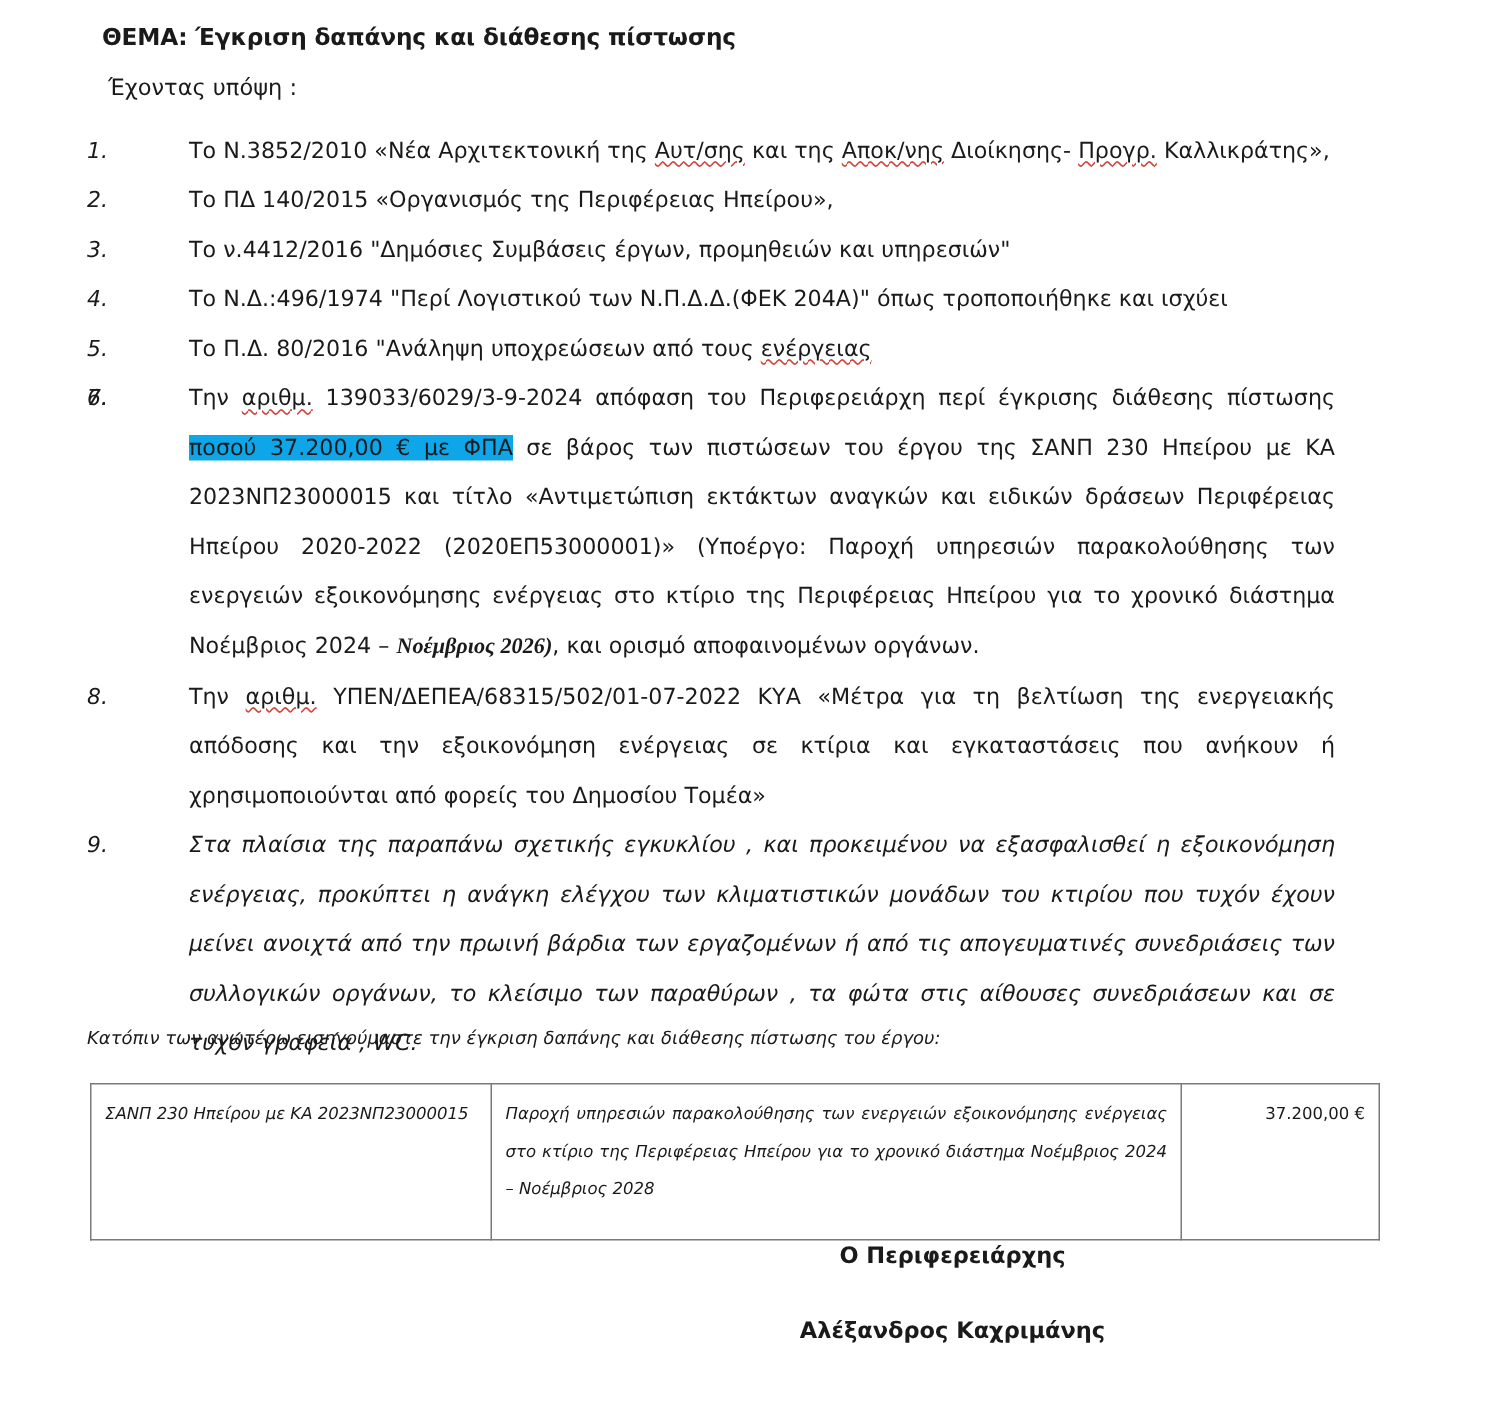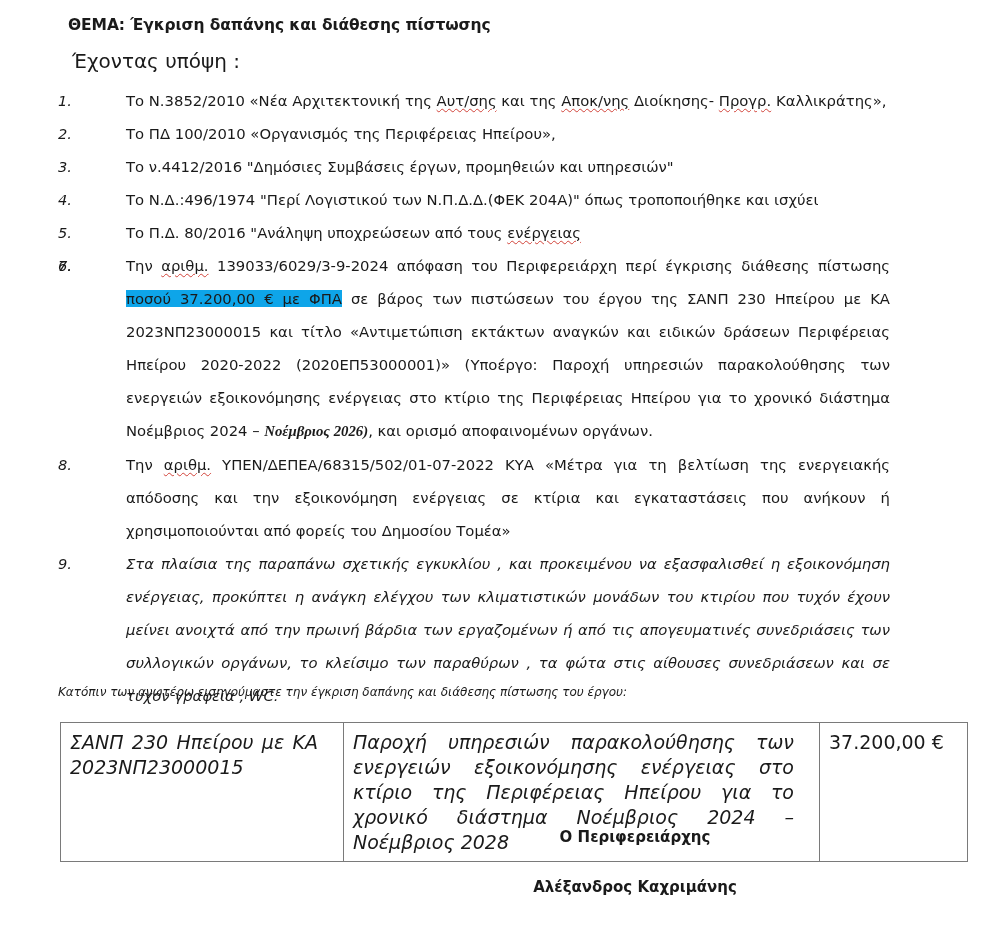--- a/index.html
+++ b/index.html
@@ -30,21 +30,21 @@
     left: 68px;
     top: 16px;
     font-size: 15.5px;
     font-weight: bold;
     letter-spacing: -0.1px;
   }
   .intro {
     position: absolute;
     left: 72px;
     top: 49px;
-    font-size: 20px;
+    font-size: 15px;
   }
 
   .list {
     position: absolute;
     left: 58px;
     top: 84px;
     width: 832px;
   }
   .li {
     display: block;
@@ -96,33 +96,33 @@
     position: absolute;
     left: 60px;
     top: 722px;
     width: 802px;
     border-collapse: collapse;
     table-layout: fixed;
   }
   .amount-table td {
     border: 1px solid #7a7a7a;
     vertical-align: top;
-    padding: 7px 25px 6px 9px;
-    font-size: 19px;
+    padding: 7px 9px 6px 9px;
+    font-size: 11px;
     font-style: italic;
     line-height: 25px;
     text-align: justify;
     text-justify: inter-word;
   }
   .amount-table td.c1 { width: 248px; }
   .amount-table td.c2 { width: 441px; }
   .amount-table td.c3 {
     width: 113px;
     font-style: normal;
-    text-align: center;
+    text-align: right;
     white-space: nowrap;
   }
   .amount-table tr { height: 104px; }
 
   
   .sig {
     position: absolute;
     left: 0;
     width: 1000px;
     text-align: center;
@@ -141,21 +141,21 @@
 
   <div class="intro">Έχοντας υπόψη :</div>
 
   <div class="list" id="clause-list">
       <div class="li">
         <span class="num">1.</span>
         <span class="body"><span>Το Ν.3852/2010 «Νέα Αρχιτεκτονική της </span><span class="spell">Αυτ/σης</span><span> και της </span><span class="spell">Αποκ/νης</span><span> Διοίκησης- </span><span class="spell">Προγρ.</span><span> Καλλικράτης»,</span></span>
       </div>
       <div class="li">
         <span class="num">2.</span>
-        <span class="body"><span>Το ΠΔ 100/2010 «Οργανισμός της Περιφέρειας Ηπείρου»,</span></span>
+        <span class="body"><span>Το ΠΔ 140/2015 «Οργανισμός της Περιφέρειας Ηπείρου»,</span></span>
       </div>
       <div class="li">
         <span class="num">3.</span>
         <span class="body"><span>Το ν.4412/2016 "Δημόσιες Συμβάσεις έργων, προμηθειών και υπηρεσιών"</span></span>
       </div>
       <div class="li">
         <span class="num">4.</span>
         <span class="body"><span>Το Ν.Δ.:496/1974 "Περί Λογιστικού των Ν.Π.Δ.Δ.(ΦΕΚ 204Α)" όπως τροποποιήθηκε και ισχύει</span></span>
       </div>
       <div class="li">

